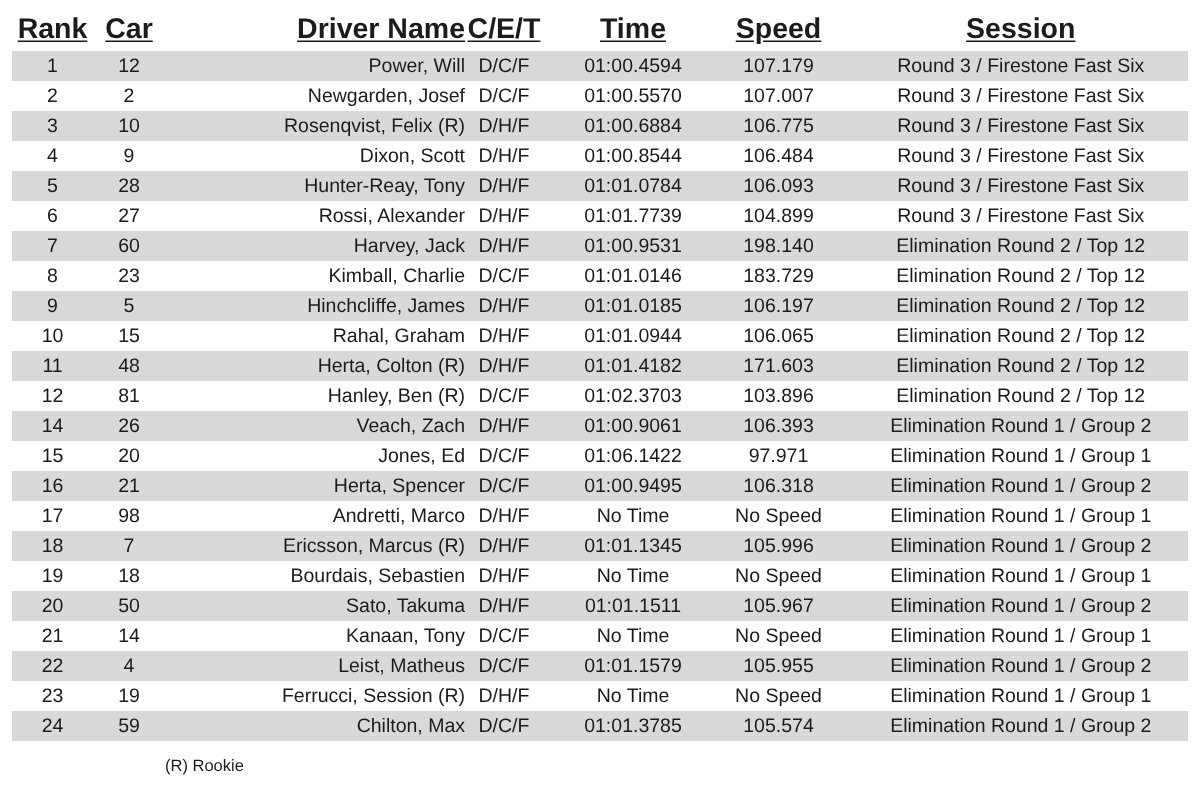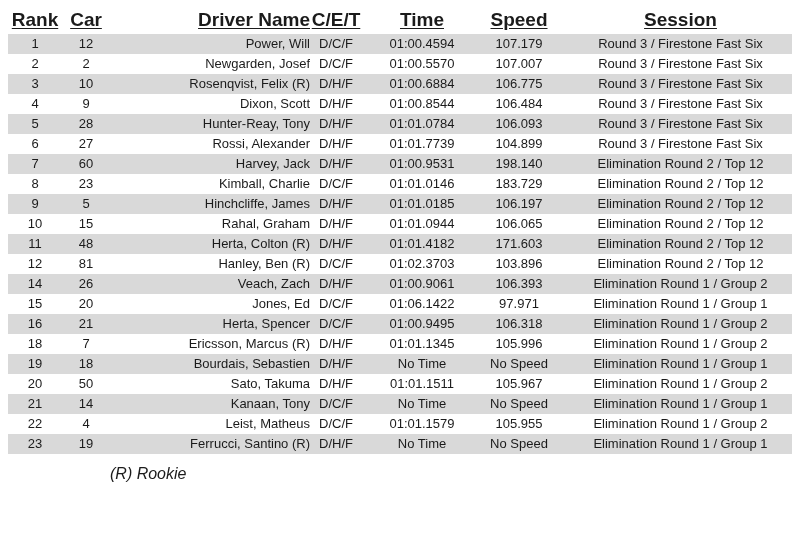--- a/index.html
+++ b/index.html
@@ -51,23 +51,22 @@
   .a-center { text-align: center; }
   .a-left   { text-align: left; }
   td.col-driver, th.col-driver { text-align: right; padding-left: 0; }
   td.col-session, th.col-session { text-align: center; padding-left: 13px; }
 
   tbody tr:nth-child(odd) { background: #d9d9d9; }
   tbody tr:nth-child(even) { background: #ffffff; }
 
   .rookie-note {
     margin: 11px 0 0 110px;
-    font-size: 16px;
+    font-size: 11px;
     color: #1b1b1b;
-    font-style: italic;
   }
 </style>
 </head>
 <body>
 
 <table class="results">
   <colgroup>
     <col class="c-rank">
     <col class="c-car">
     <col class="c-driver">
@@ -217,20 +216,29 @@
       <tr>
         <td class="col-rank a-center">16</td>
         <td class="col-car a-center">21</td>
         <td class="col-driver a-left">Herta, Spencer</td>
         <td class="col-cet a-center">D/C/F</td>
         <td class="col-time a-center">01:00.9495</td>
         <td class="col-speed a-center">106.318</td>
         <td class="col-session a-left">Elimination Round 1 / Group 2</td>
       </tr>
       <tr>
+        <td class="col-rank a-center">17</td>
+        <td class="col-car a-center">98</td>
+        <td class="col-driver a-left">Andretti, Marco</td>
+        <td class="col-cet a-center">D/H/F</td>
+        <td class="col-time a-center">No Time</td>
+        <td class="col-speed a-center">No Speed</td>
+        <td class="col-session a-left">Elimination Round 1 / Group 1</td>
+      </tr>
+      <tr>
         <td class="col-rank a-center">18</td>
         <td class="col-car a-center">7</td>
         <td class="col-driver a-left">Ericsson, Marcus (R)</td>
         <td class="col-cet a-center">D/H/F</td>
         <td class="col-time a-center">01:01.1345</td>
         <td class="col-speed a-center">105.996</td>
         <td class="col-session a-left">Elimination Round 1 / Group 2</td>
       </tr>
       <tr>
         <td class="col-rank a-center">19</td>
@@ -264,22 +272,31 @@
         <td class="col-car a-center">4</td>
         <td class="col-driver a-left">Leist, Matheus</td>
         <td class="col-cet a-center">D/C/F</td>
         <td class="col-time a-center">01:01.1579</td>
         <td class="col-speed a-center">105.955</td>
         <td class="col-session a-left">Elimination Round 1 / Group 2</td>
       </tr>
       <tr>
         <td class="col-rank a-center">23</td>
         <td class="col-car a-center">19</td>
-        <td class="col-driver a-left">Ferrucci, Santino (R)</td>
+        <td class="col-driver a-left">Ferrucci, Session (R)</td>
         <td class="col-cet a-center">D/H/F</td>
         <td class="col-time a-center">No Time</td>
         <td class="col-speed a-center">No Speed</td>
         <td class="col-session a-left">Elimination Round 1 / Group 1</td>
       </tr>
+      <tr>
+        <td class="col-rank a-center">24</td>
+        <td class="col-car a-center">59</td>
+        <td class="col-driver a-left">Chilton, Max</td>
+        <td class="col-cet a-center">D/C/F</td>
+        <td class="col-time a-center">01:01.3785</td>
+        <td class="col-speed a-center">105.574</td>
+        <td class="col-session a-left">Elimination Round 1 / Group 2</td>
+      </tr>
     </tbody>
 </table>
 
 <div class="rookie-note">(R) Rookie</div>
 
 </body></html>

